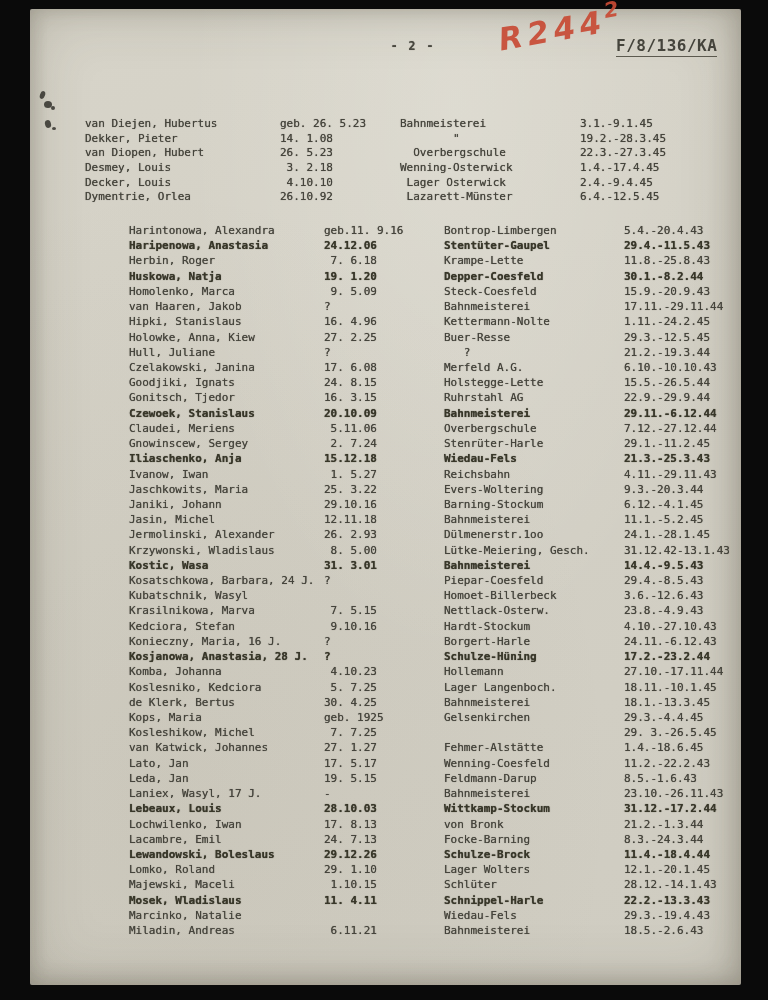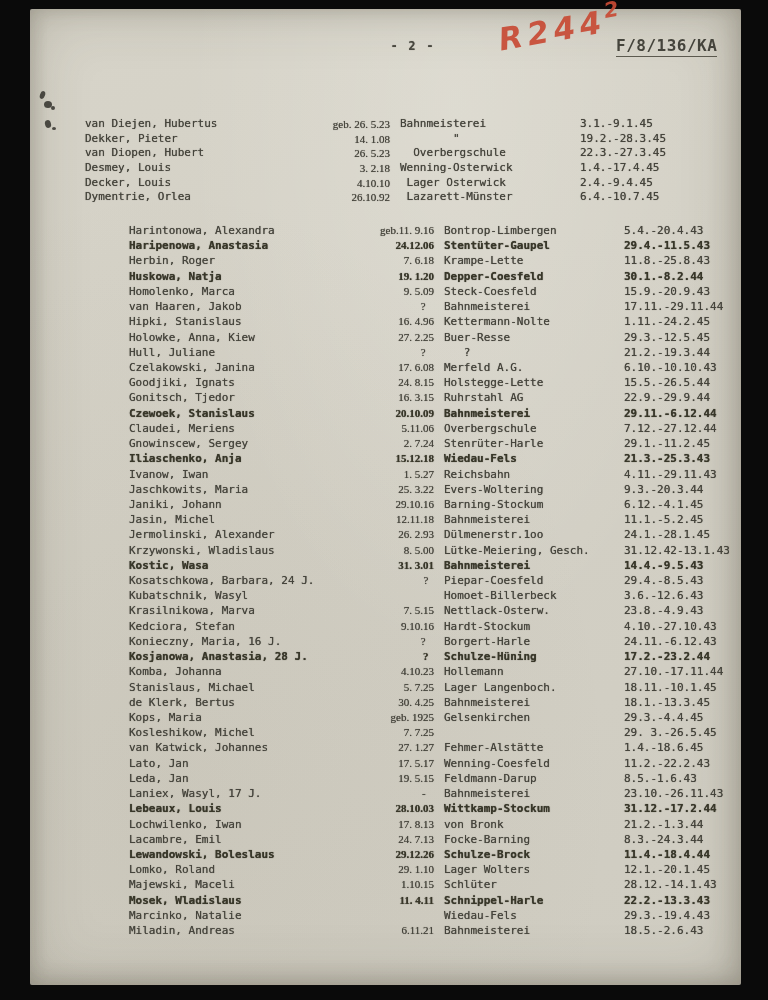--- a/index.html
+++ b/index.html
@@ -25,21 +25,21 @@
          font-family:"DejaVu Sans",sans-serif;font-style:italic;font-weight:bold;
          font-size:31px;letter-spacing:5px;opacity:0.92;}
   .stamp .sup{font-size:21px;position:relative;top:-14px;letter-spacing:0;}
   .tbl{position:absolute;left:55px;filter:blur(0.25px);margin-top:40px;}
   .tbl .row{display:grid;grid-template-columns:195px 110px 190px 161px;white-space:pre;}
   .block1{top:68px;}
   .block1 .row{height:14.65px;line-height:14.65px;}
   .block2{top:174px;}
   .block2 .row{height:15.22px;line-height:15.22px;padding-left:44px;}
   .cell{overflow:visible;}
-  .dob{text-align:right;font-family:Liberation Serif, serif;}
+  .dob{text-align:left;}
   .place{padding-left:10px;}
   .row.b .cell{color:#383729;font-weight:bold;text-shadow:0 0 0.9px rgba(50,48,38,0.9);}
   .blot{position:absolute;background:#33312b;border-radius:50%;opacity:0.85;}
 </style>
 </head>
 <body>
 
 <div class="stage">
   <div class="paper">
 
@@ -91,21 +91,21 @@
           <span class="cell name">Decker, Louis</span>
           <span class="cell dob"> 4.10.10</span>
           <span class="cell place"> Lager Osterwick</span>
           <span class="cell dates">2.4.-9.4.45</span>
         </div>
 
         <div class="row">
           <span class="cell name">Dymentrie, Orlea</span>
           <span class="cell dob">26.10.92</span>
           <span class="cell place"> Lazarett-Münster</span>
-          <span class="cell dates">6.4.-10.7.45</span>
+          <span class="cell dates">6.4.-12.5.45</span>
         </div>
       </div>
 
     <div class="tbl block2 typed">
 
         <div class="row">
           <span class="cell name">Harintonowa, Alexandra</span>
           <span class="cell dob">geb.11. 9.16</span>
           <span class="cell place">Bontrop-Limbergen</span>
           <span class="cell dates">5.4.-20.4.43</span>
@@ -309,21 +309,21 @@
         </div>
 
         <div class="row">
           <span class="cell name">Komba, Johanna</span>
           <span class="cell dob"> 4.10.23</span>
           <span class="cell place">Hollemann</span>
           <span class="cell dates">27.10.-17.11.44</span>
         </div>
 
         <div class="row">
-          <span class="cell name">Stanislaus, Michael</span>
+          <span class="cell name">Koslesniko, Kedciora</span>
           <span class="cell dob"> 5. 7.25</span>
           <span class="cell place">Lager Langenboch.</span>
           <span class="cell dates">18.11.-10.1.45</span>
         </div>
 
         <div class="row">
           <span class="cell name">de Klerk, Bertus</span>
           <span class="cell dob">30. 4.25</span>
           <span class="cell place">Bahnmeisterei</span>
           <span class="cell dates">18.1.-13.3.45</span>

